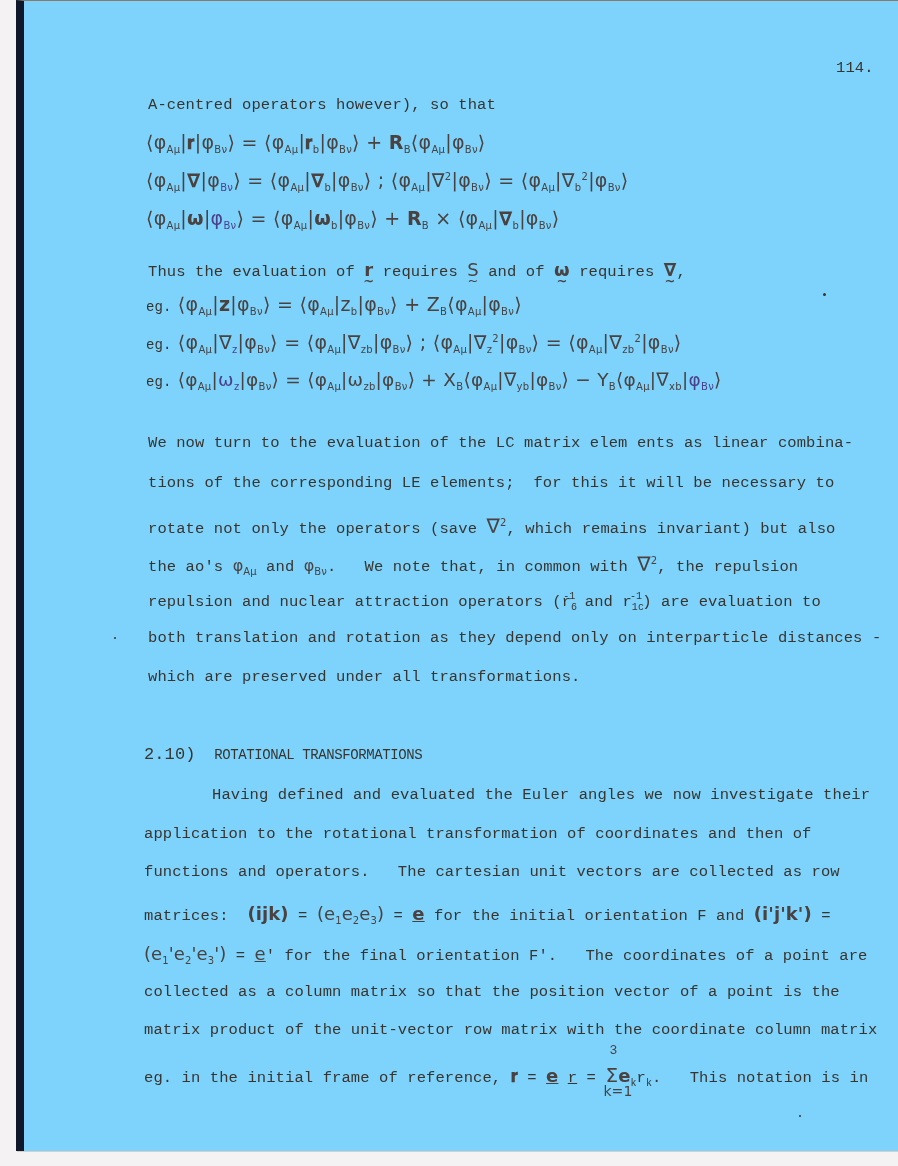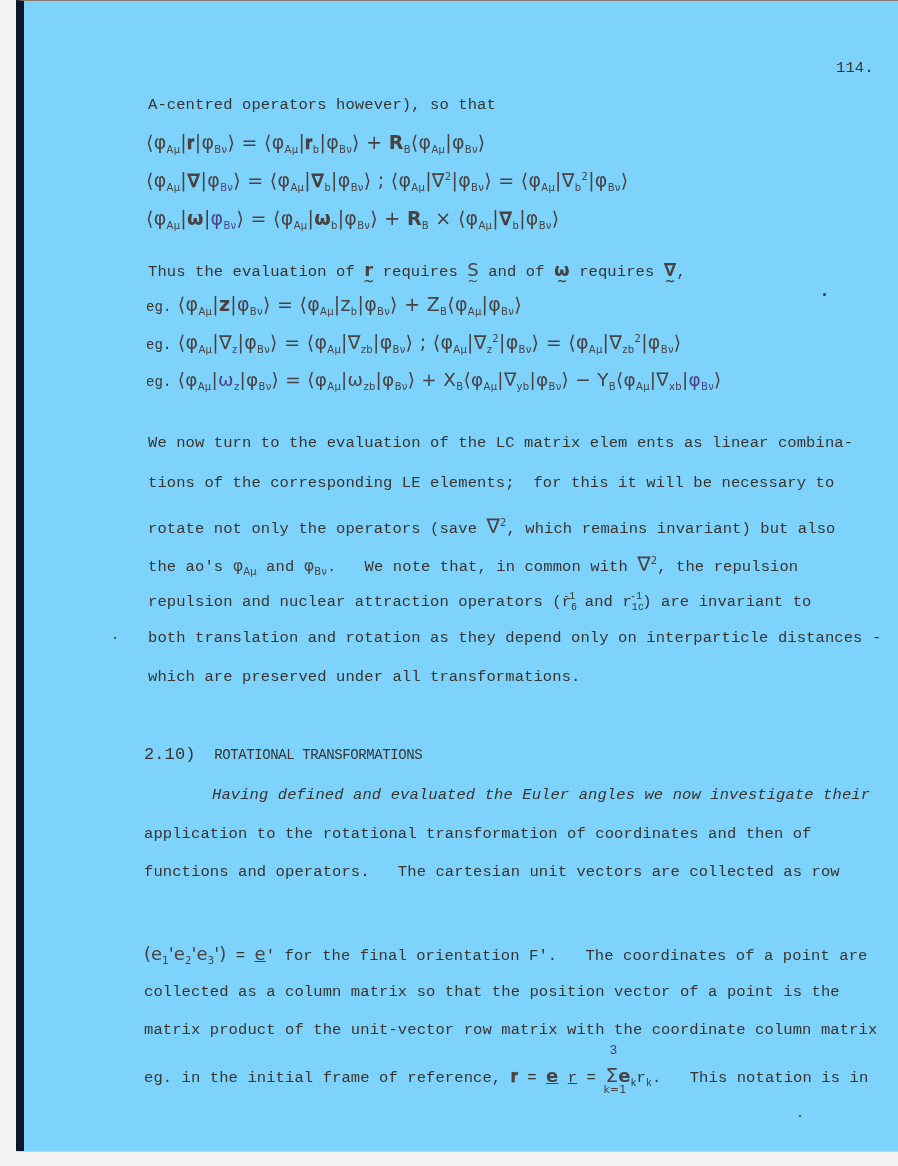--- a/index.html
+++ b/index.html
@@ -38,21 +38,21 @@
   .bold { font-weight: bold; }
   .u { text-decoration: underline; }
   .tilde { position: relative; display: inline-block; }
   .tilde::after {
     content: "~"; position: absolute; left: 50%; top: 14px;
     transform: translateX(-50%); font-size: 13px; color: #4a4240;
   }
   .sym { font-family: "DejaVu Sans", sans-serif; font-size: 18px; color: #4a4240; }
   .sigma-wrap { position: relative; display: inline-block; font-family: "DejaVu Sans", sans-serif; font-size: 20px; color: #4a4240; }
   .sigma-top { position: absolute; top: -20px; left: 4px; font-size: 13px; font-family: "Liberation Mono", monospace; }
-  .sigma-bot { position: absolute; top: 20px; left: -2px; font-size: 11px; }
+  .sigma-bot { position: absolute; top: 20px; left: -2px; font-size: 14px; }
   .dot { position: absolute; width: 3px; height: 3px; border-radius: 50%; background: #3a342f; }
 </style>
 </head>
 <body>
 
 <div class="paper">
 
   <div class="tw" style="left:812px; top:58px;">114.</div>
 
   <div class="tw" style="left:124px; top:95px;">A-centred operators however), so that</div>
@@ -64,29 +64,30 @@
   <div class="tw" style="left:124px; top:258px;"><span>Thus the evaluation of </span><span class="sym tilde bold">r</span><span> requires </span><span class="sym tilde">S</span><span> and of </span><span class="sym tilde bold">ω</span><span> requires </span><span class="sym tilde bold">∇</span><span>,</span></div>
 
   <div class="hand" style="left:122px; top:292px;"><span class="tw" style="position:static; font-size:14px;">eg.</span> ⟨φ<sub>Aμ</sub>|<span class="bold">z</span>|φ<sub>Bν</sub>⟩ = ⟨φ<sub>Aμ</sub>|z<sub>b</sub>|φ<sub>Bν</sub>⟩ + Z<sub>B</sub>⟨φ<sub>Aμ</sub>|φ<sub>Bν</sub>⟩</div>
   <div class="hand" style="left:122px; top:330px;"><span class="tw" style="position:static; font-size:14px;">eg.</span> ⟨φ<sub>Aμ</sub>|∇<sub class="blue">z</sub>|φ<sub>Bν</sub>⟩ = ⟨φ<sub>Aμ</sub>|∇<sub>zb</sub>|φ<sub>Bν</sub>⟩ ; ⟨φ<sub>Aμ</sub>|∇<sub>z</sub><sup>2</sup>|φ<sub>Bν</sub>⟩ = ⟨φ<sub>Aμ</sub>|∇<sub>zb</sub><sup>2</sup>|φ<sub>Bν</sub>⟩</div>
   <div class="hand" style="left:122px; top:368px; font-size:18.5px;"><span class="tw" style="position:static; font-size:14px;">eg.</span> ⟨φ<sub>Aμ</sub>|<span class="blue">ω<sub>z</sub></span>|φ<sub>Bν</sub>⟩ = ⟨φ<sub>Aμ</sub>|ω<sub>zb</sub>|φ<sub>Bν</sub>⟩ + X<sub>B</sub>⟨φ<sub>Aμ</sub>|∇<sub>yb</sub>|φ<sub>Bν</sub>⟩ − Y<sub>B</sub>⟨φ<sub>Aμ</sub>|∇<sub>xb</sub>|<span class="blue">φ<sub>Bν</sub></span>⟩</div>
 
   <div class="tw" style="left:124px; top:473px;">tions of the corresponding LE elements;  for this it will be necessary to</div>
   <div class="tw" style="left:124px; top:433px;">We now turn to the evaluation of the LC matrix elem ents as linear combina-</div>
   <div class="tw" style="left:124px; top:513px;"><span>rotate not only the operators (save </span><span class="sym" style="font-size:20px;">∇<sup>2</sup></span><span>, which remains invariant) but also</span></div>
   <div class="tw" style="left:124px; top:551px;"><span>the ao's </span><span class="sym" style="font-size:16px;">φ<sub>Aμ</sub></span><span> and </span><span class="sym" style="font-size:16px;">φ<sub>Bν</sub></span><span>.   We note that, in common with </span><span class="sym" style="font-size:20px;">∇<sup>2</sup></span><span>, the repulsion</span></div>
-  <div class="tw" style="left:124px; top:590px;"><span>repulsion and nuclear attraction operators (r</span><sub>6</sub><sup style="margin-left:-14px;">-1</sup><span> and r</span><sub>1c</sub><sup style="margin-left:-14px;">-1</sup><span>) are invariant to</span></div>
+  <div class="tw" style="left:124px; top:590px;"><span>repulsion and nuclear attraction operators (r</span><sub>6</sub><sup style="margin-left:-14px;">-1</sup><span> and r</span><sub>1c</sub><sup style="margin-left:-14px;">-1</sup><span>) are evaluation to</span></div>
   <div class="tw" style="left:124px; top:628px;">both translation and rotation as they depend only on interparticle distances -</div>
   <div class="tw" style="left:124px; top:667px;">which are preserved under all transformations.</div>
 
   <div class="tw" style="left:120px; top:744px;text-align:right;"><span style="font-size:17px;">2.10)</span><span>  </span><span style="font-size:14px; letter-spacing:-0.4px;">ROTATIONAL TRANSFORMATIONS</span></div>
 
-  <div class="tw" style="left:188px; top:785px;font-style:italic;">Having defined and evaluated the Euler angles we now investigate their</div>
+  <div class="tw" style="left:188px; top:785px;">Having defined and evaluated the Euler angles we now investigate their</div>
   <div class="tw" style="left:120px; top:824px;">application to the rotational transformation of coordinates and then of</div>
   <div class="tw" style="left:120px; top:862px;">functions and operators.   The cartesian unit vectors are collected as row</div>
+  <div class="tw" style="left:120px; top:902px;"><span>matrices:  </span><span class="sym bold">(ijk)</span><span> = </span><span class="sym">(e<sub>1</sub>e<sub>2</sub>e<sub>3</sub>)</span><span> = </span><span class="sym bold u">e</span><span> for the initial orientation F and </span><span class="sym bold">(i'j'k')</span><span> =</span></div>
   <div class="tw" style="left:120px; top:942px;"><span class="sym">(e<sub>1</sub>'e<sub>2</sub>'e<sub>3</sub>')</span><span> = </span><span class="sym u">e</span>'<span> for the final orientation F'.   The coordinates of a point are</span></div>
   <div class="tw" style="left:120px; top:982px;">collected as a column matrix so that the position vector of a point is the</div>
   <div class="tw" style="left:120px; top:1020px;">matrix product of the unit-vector row matrix with the coordinate column matrix</div>
   <div class="tw" style="left:120px; top:1062px;"><span>eg. in the initial frame of reference, </span><span class="sym bold">𝐫</span> = <span class="sym bold u">e</span> <span class="u">r</span> = <span class="sigma-wrap"><span class="sigma-top">3</span>Σ<span class="sigma-bot">k=1</span></span><span class="sym bold">e</span><sub>k</sub>r<sub>k</sub><span>.   This notation is in</span></div>
 
   <div class="dot" style="left:799px; top:292px;"></div>
   <div class="dot" style="left:90px; top:636px; width:2px; height:2px;"></div>
   <div class="dot" style="left:775px; top:1114px; width:2px; height:2px;"></div>
 </div>
 

